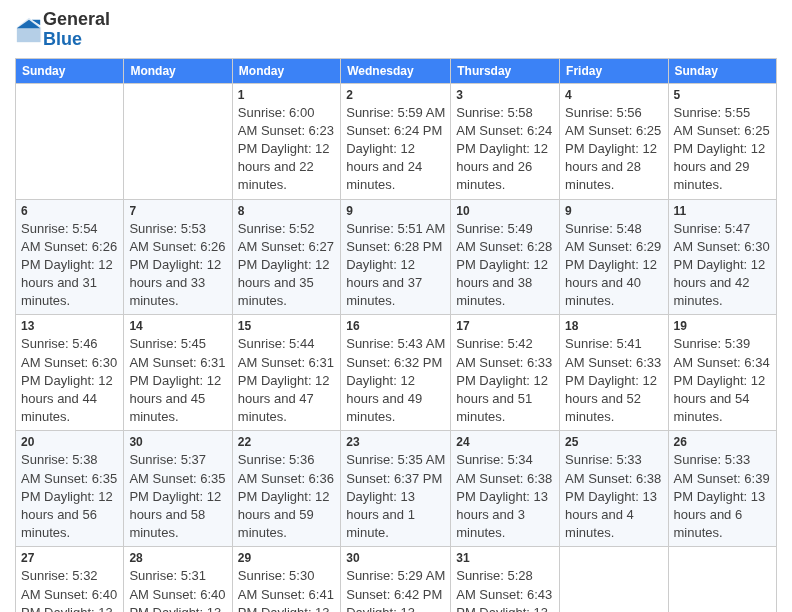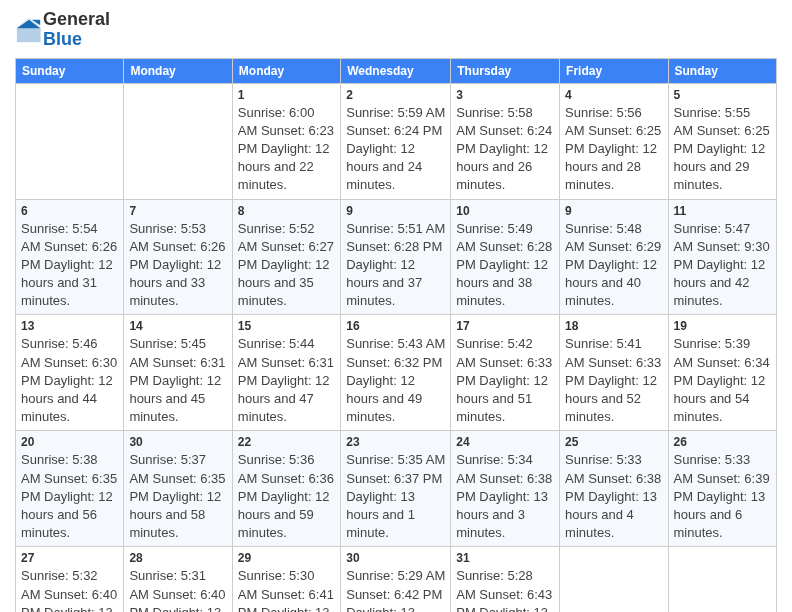--- a/index.html
+++ b/index.html
@@ -190,21 +190,21 @@
           </td>
           <td>
             <span class="day-number">9</span>
             <div class="day-info">Sunrise: 5:48 AM
 Sunset: 6:29 PM
 Daylight: 12 hours and 40 minutes.</div>
           </td>
           <td>
             <span class="day-number">11</span>
             <div class="day-info">Sunrise: 5:47 AM
-Sunset: 9:30 PM
+Sunset: 6:30 PM
 Daylight: 12 hours and 42 minutes.</div>
           </td>
         </tr>
         <tr>
           <td>
             <span class="day-number">13</span>
             <div class="day-info">Sunrise: 5:46 AM
 Sunset: 6:30 PM
 Daylight: 12 hours and 44 minutes.</div>
           </td>

